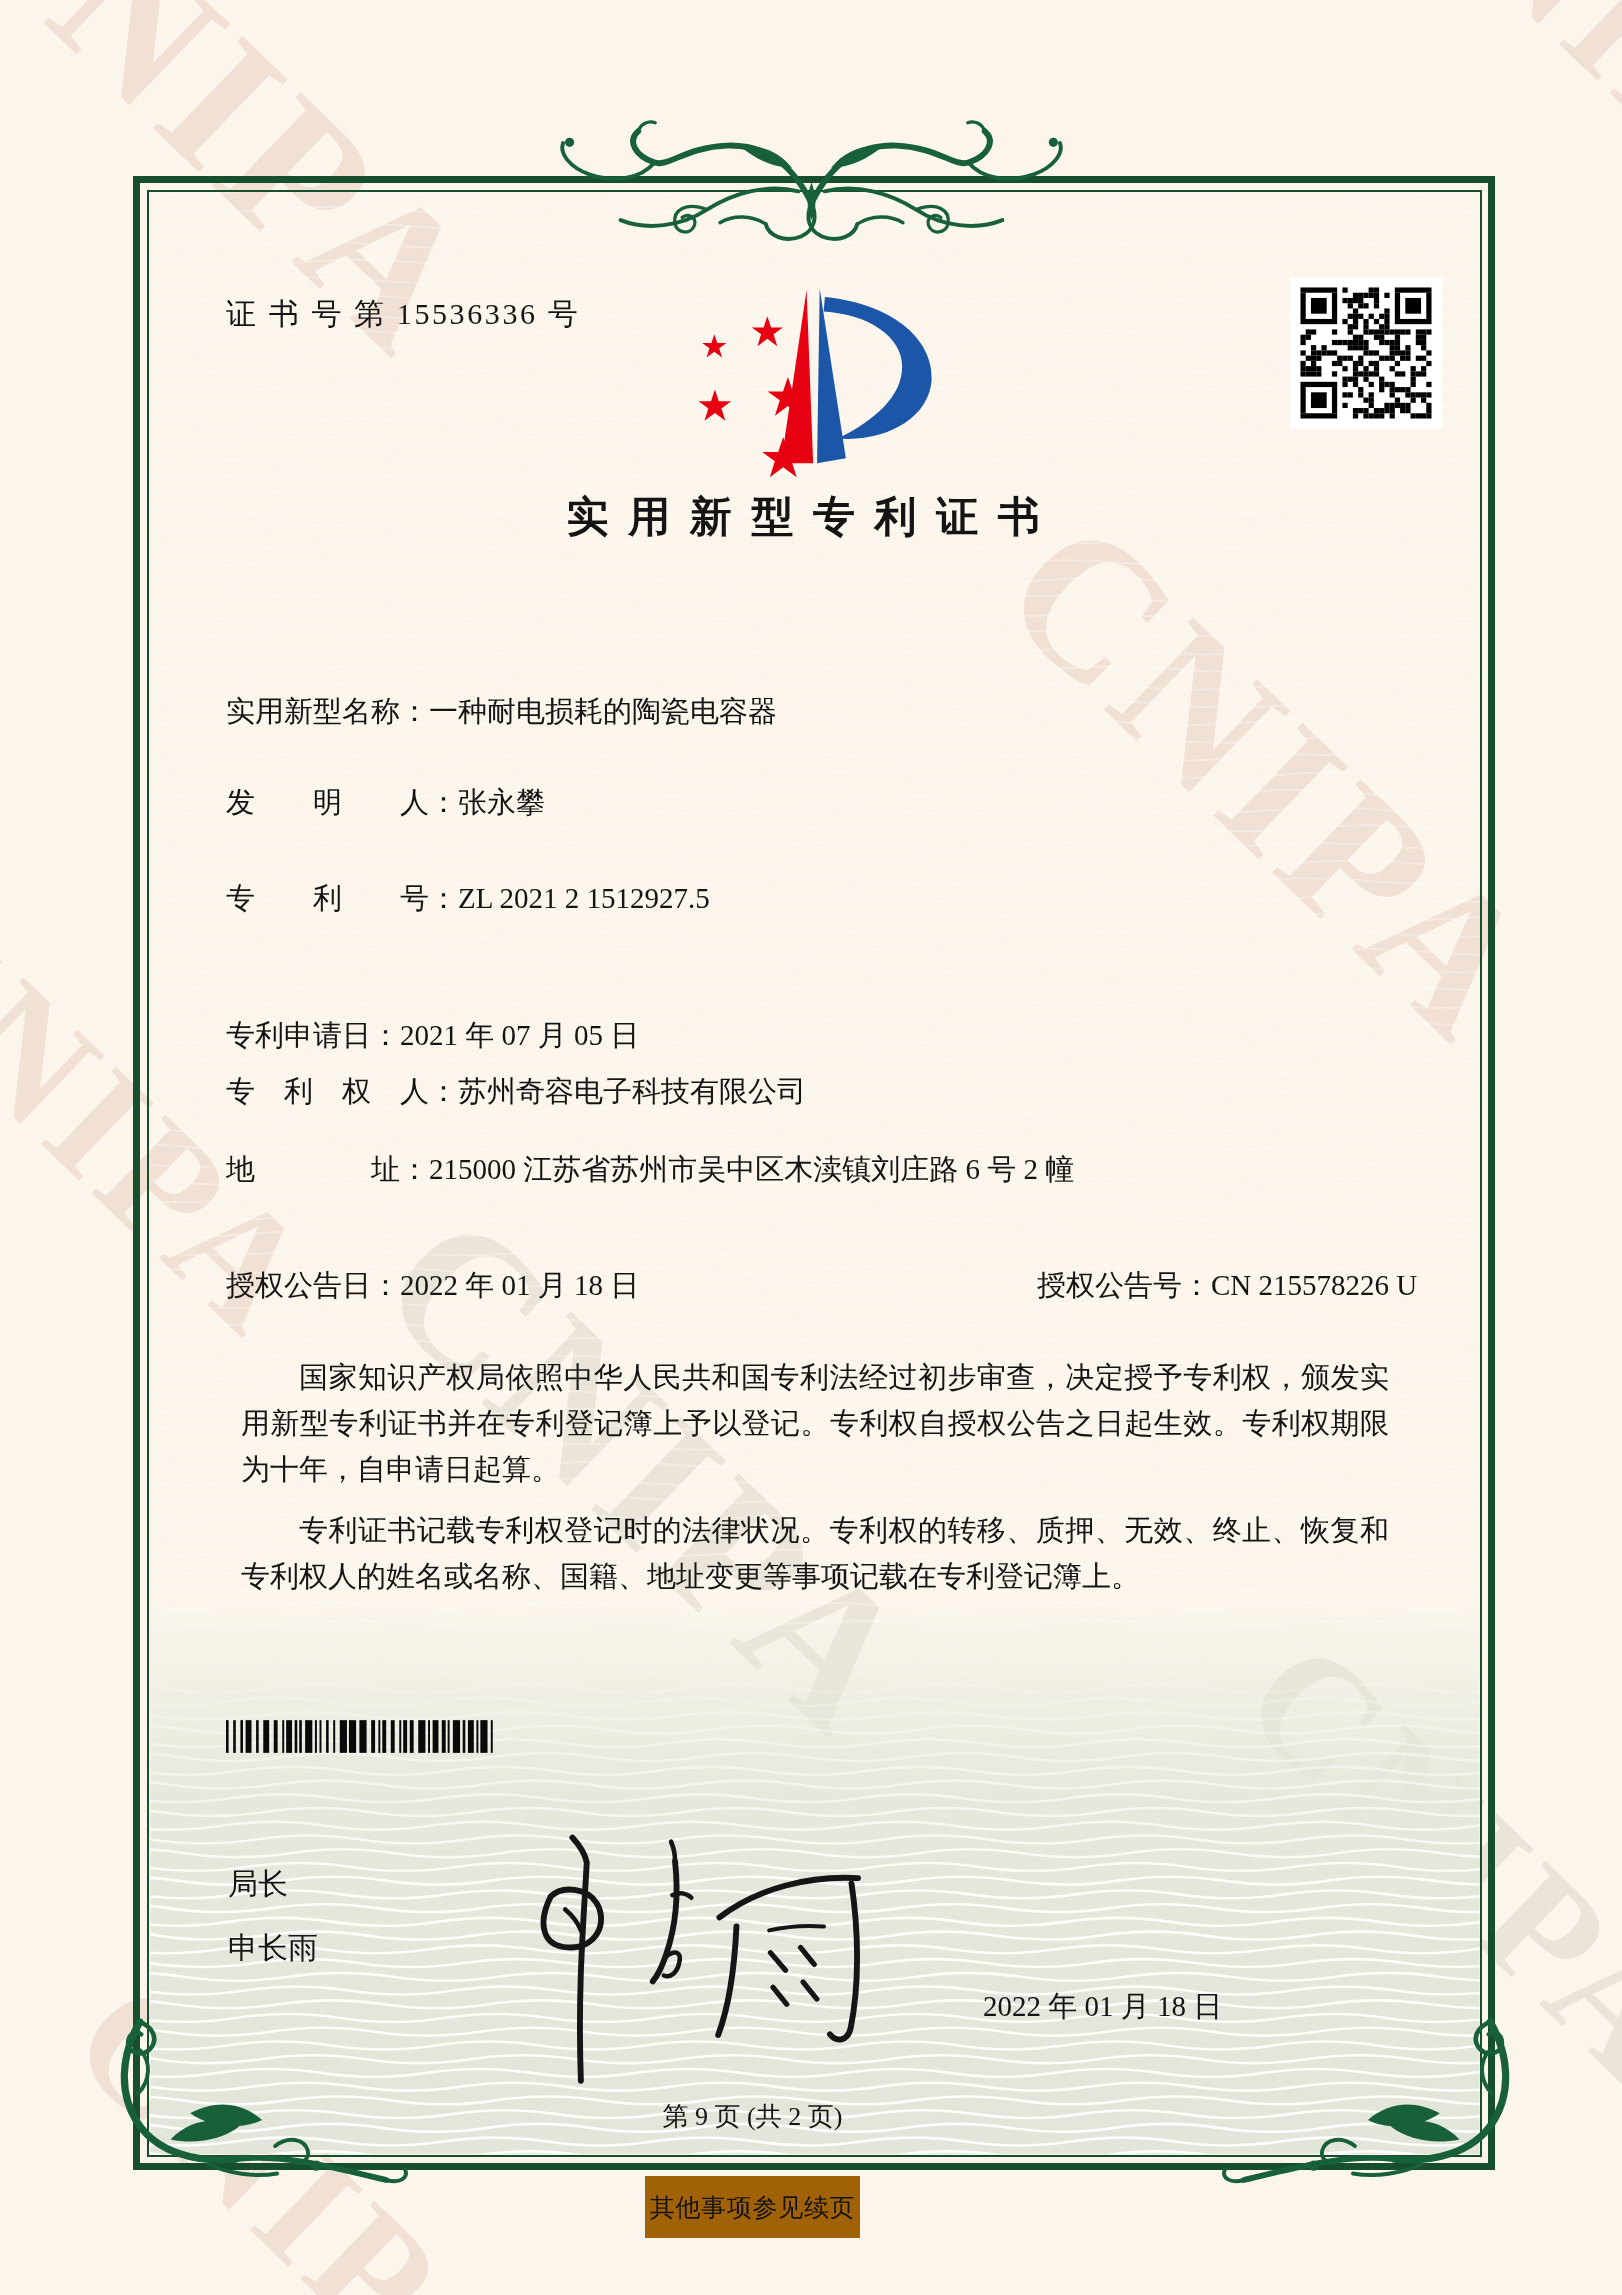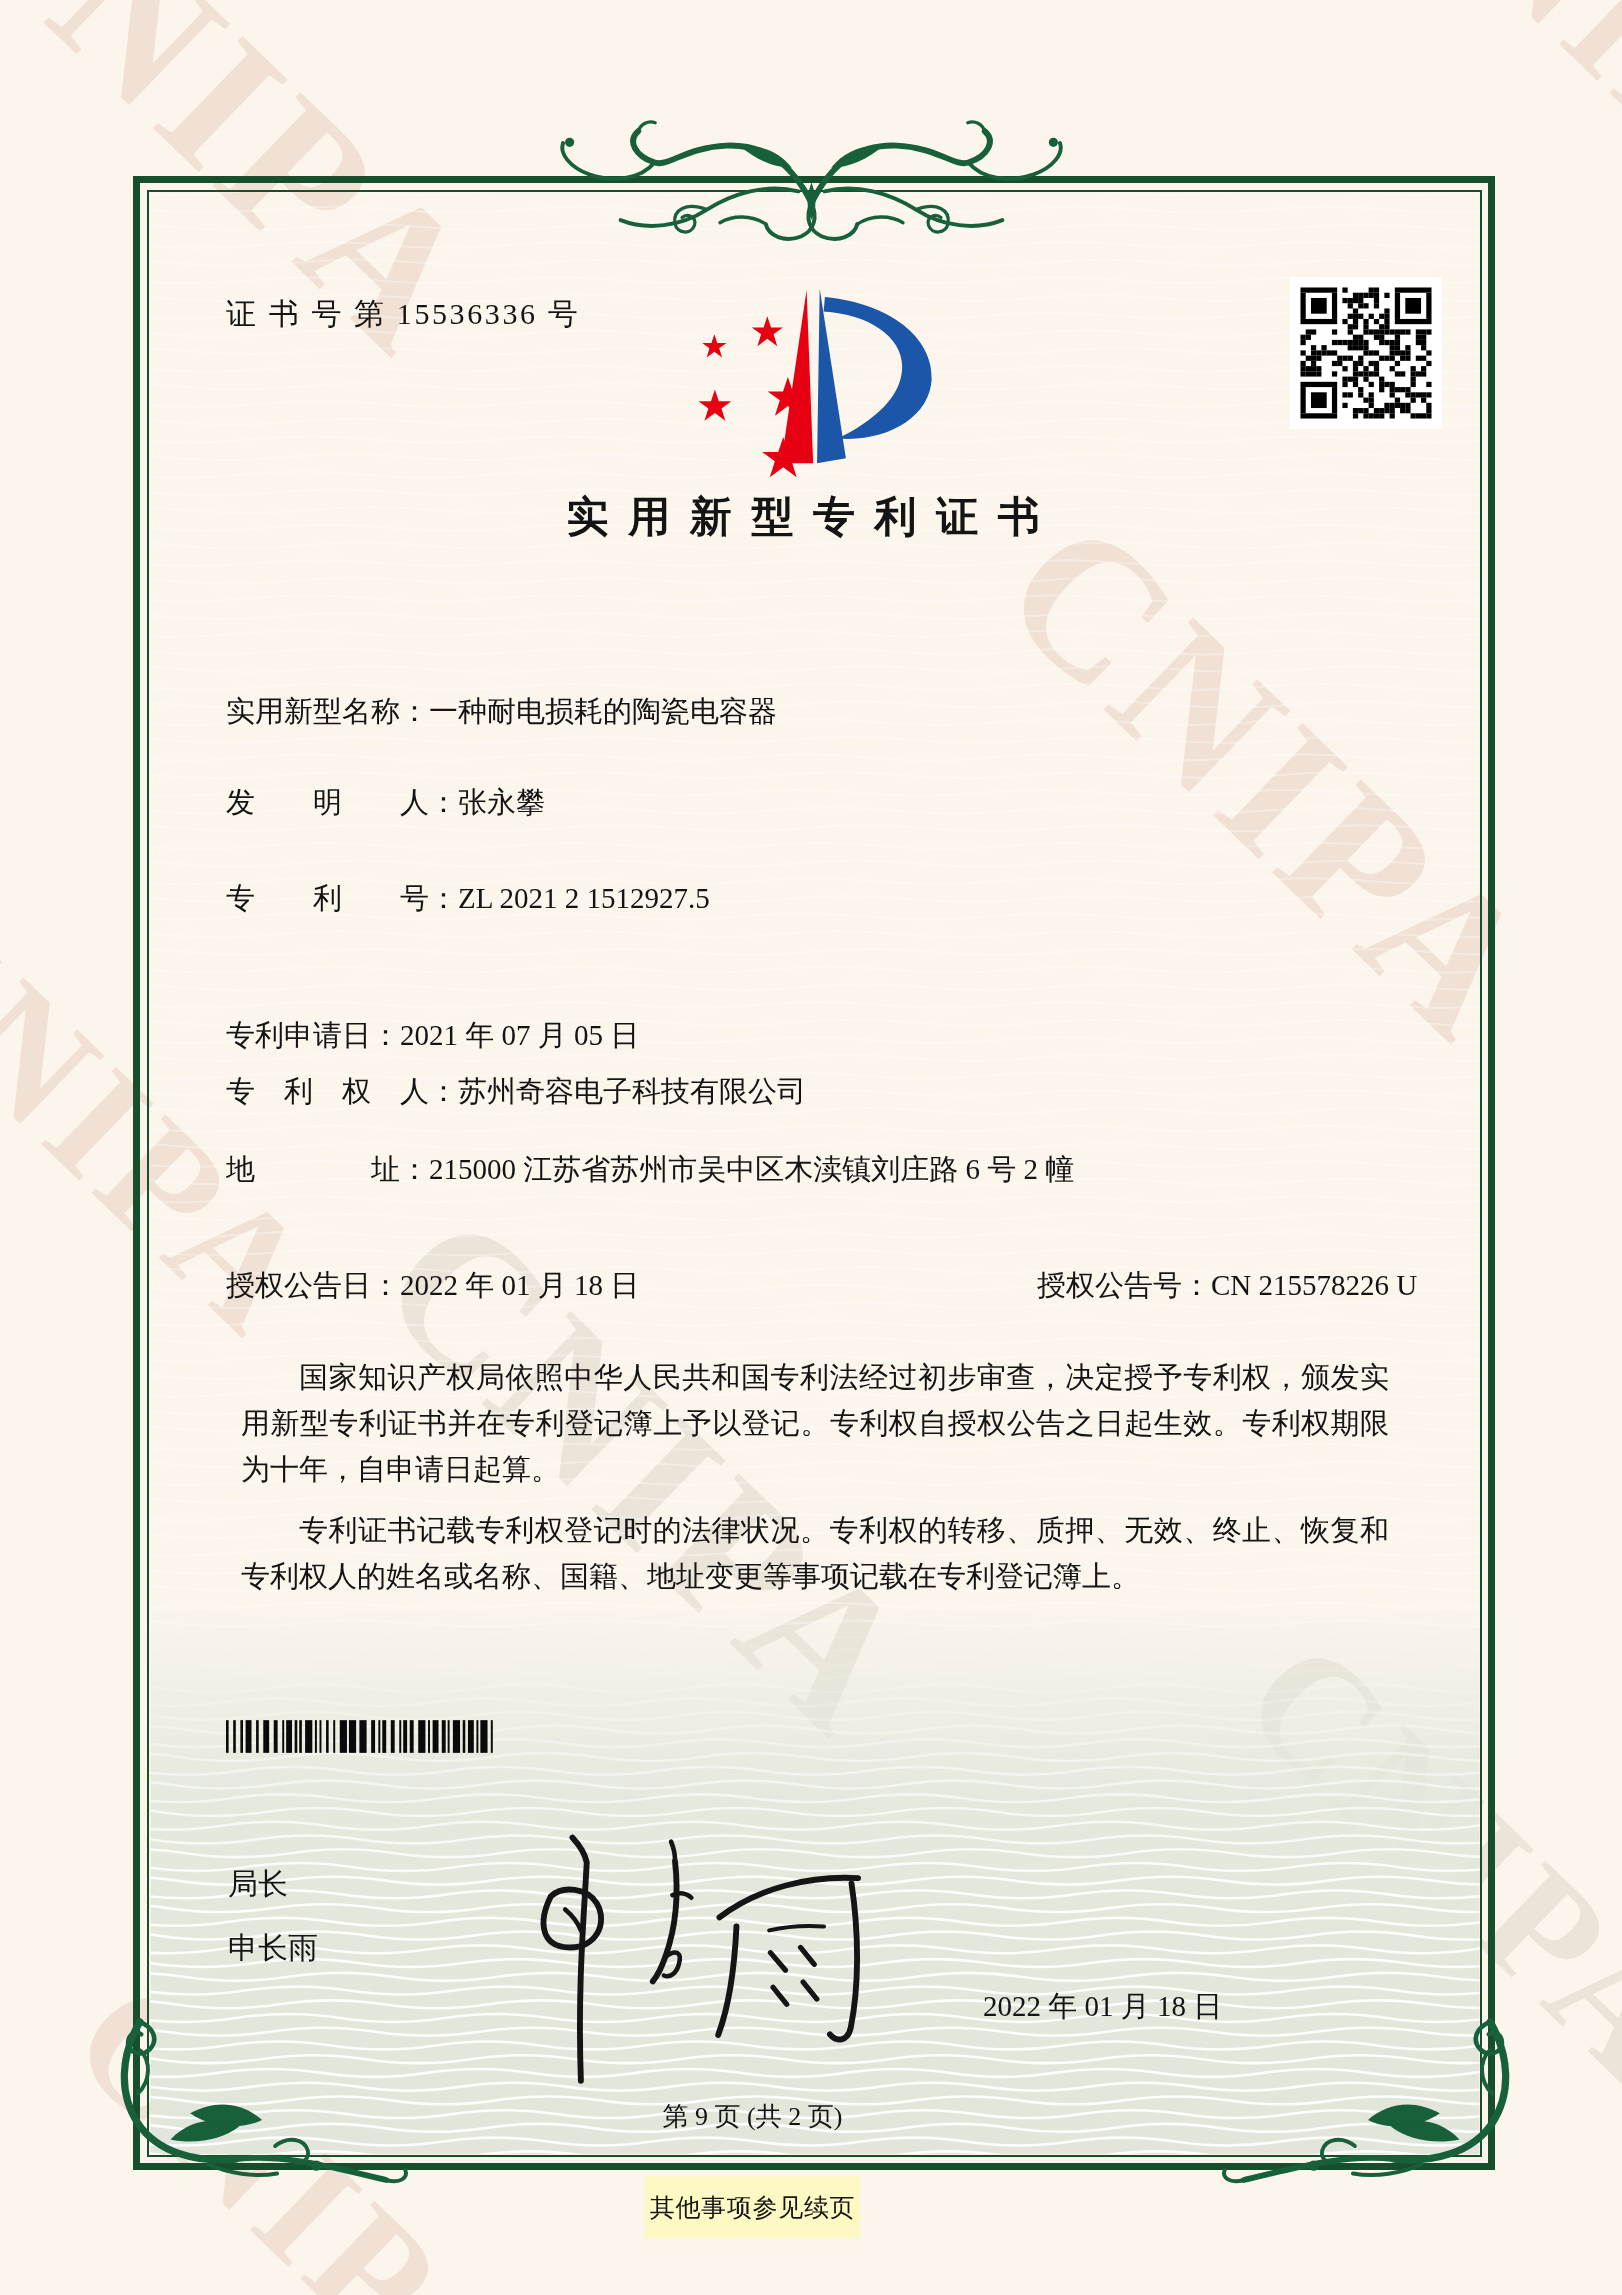--- a/index.html
+++ b/index.html
@@ -30,21 +30,21 @@
   #row7b{position:absolute;left:811px;top:0;}
   #body-text{left:226px;top:1339px;width:1178px;font-size:29px;line-height:46px;
              text-align:justify;}
   #body-text p{margin:15px;text-indent:2em;}
   #barcode{left:226px;top:1720px;z-index:6;}
   #officer-title{left:228px;top:1864px;font-size:30px;}
   #officer-name{left:228px;top:1928px;font-size:30px;}
   #signature{left:510px;top:1818px;z-index:6;}
   #issue-date{left:983px;top:1987px;font-size:29px;}
   #page-indicator{left:0;top:2099px;width:1505px;text-align:center;font-size:26px;}
-  #footer-box{left:645px;top:2176px;width:215px;height:62px;background:#fef9c3;z-index:6;
+  #footer-box{left:645px;top:2176px;width:215px;height:62px;background:#a16207;z-index:6;
               display:flex;align-items:center;justify-content:center;}
   #footer-note{font-size:25px;letter-spacing:0.7px;}
   .content,.abs{position:absolute;}
 </style>
 </head>
 <body>
 
 <div id="page">
 
   <div class="wm" style="left:-111px;top:-19.6px;">CNIPA</div>

